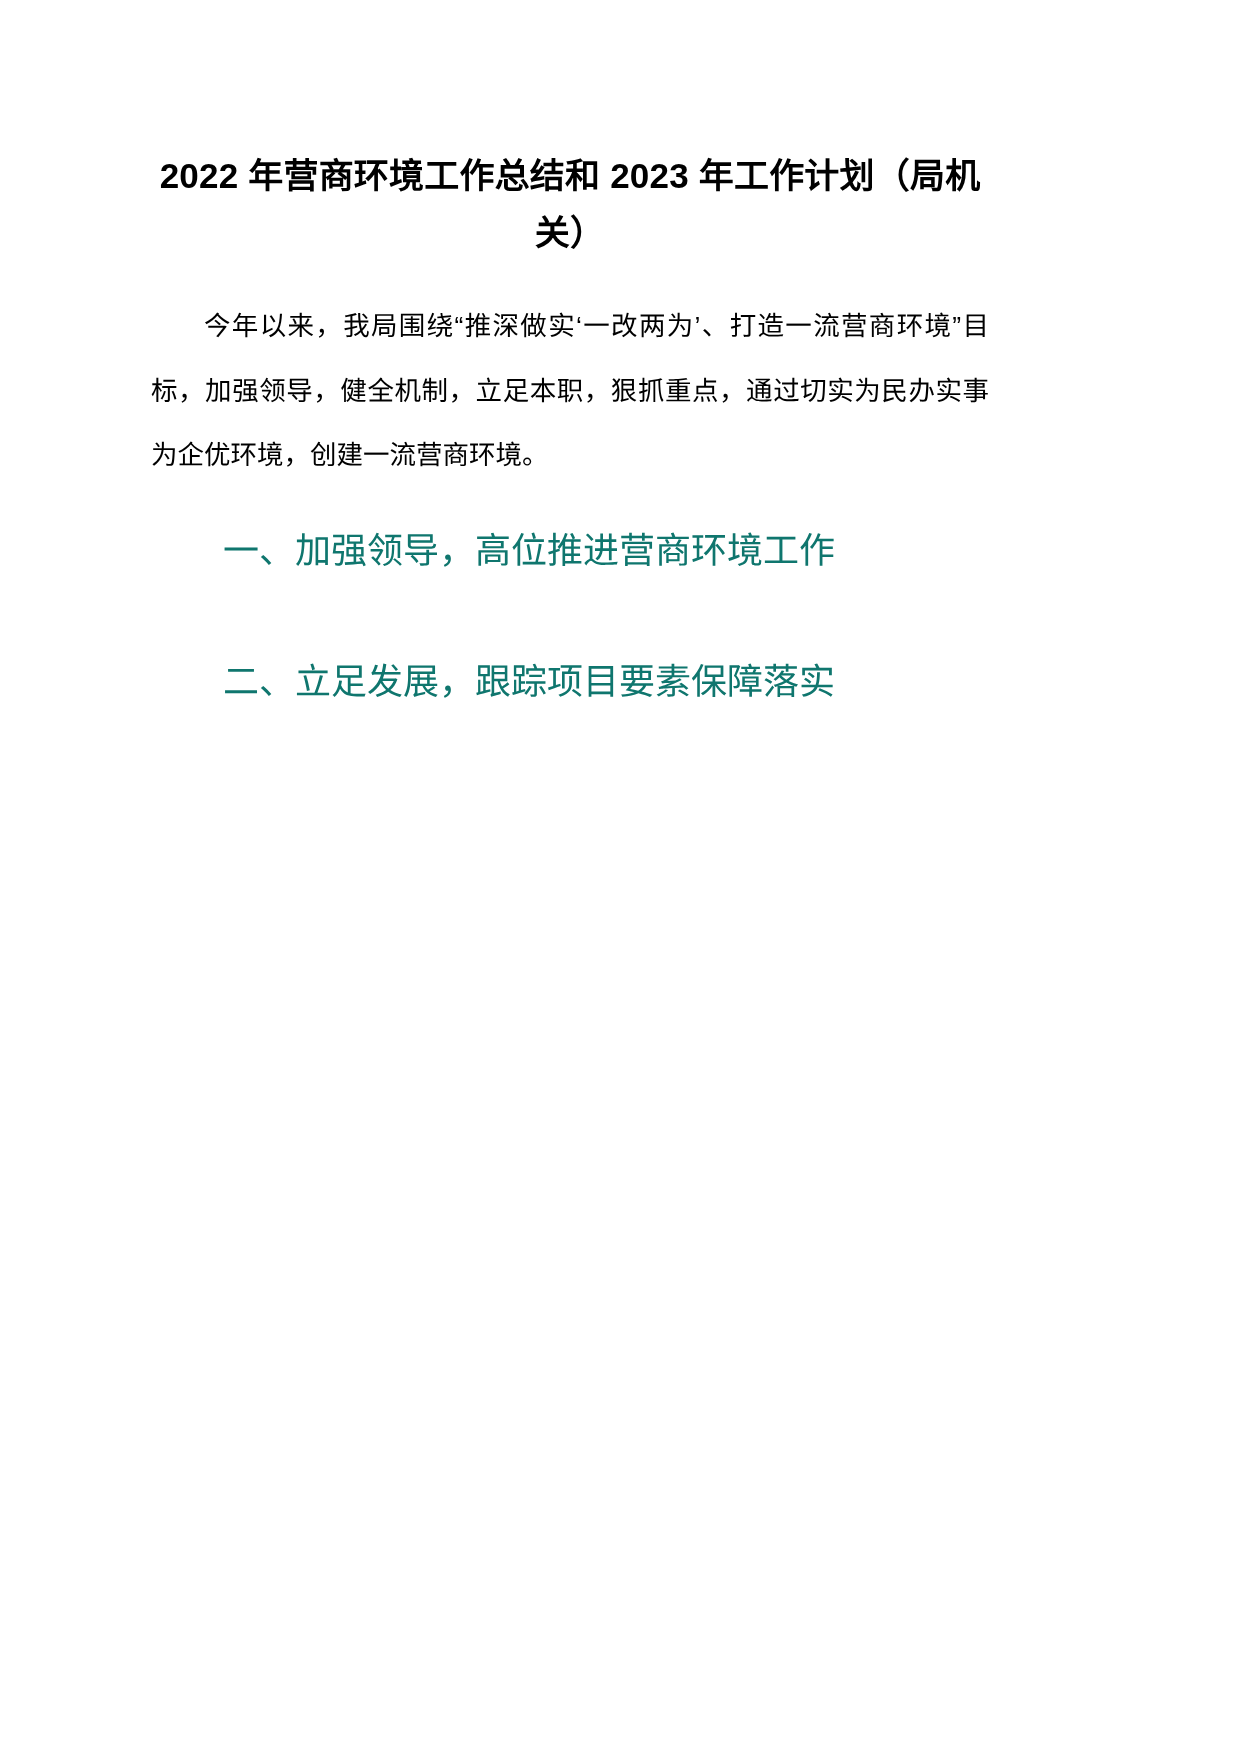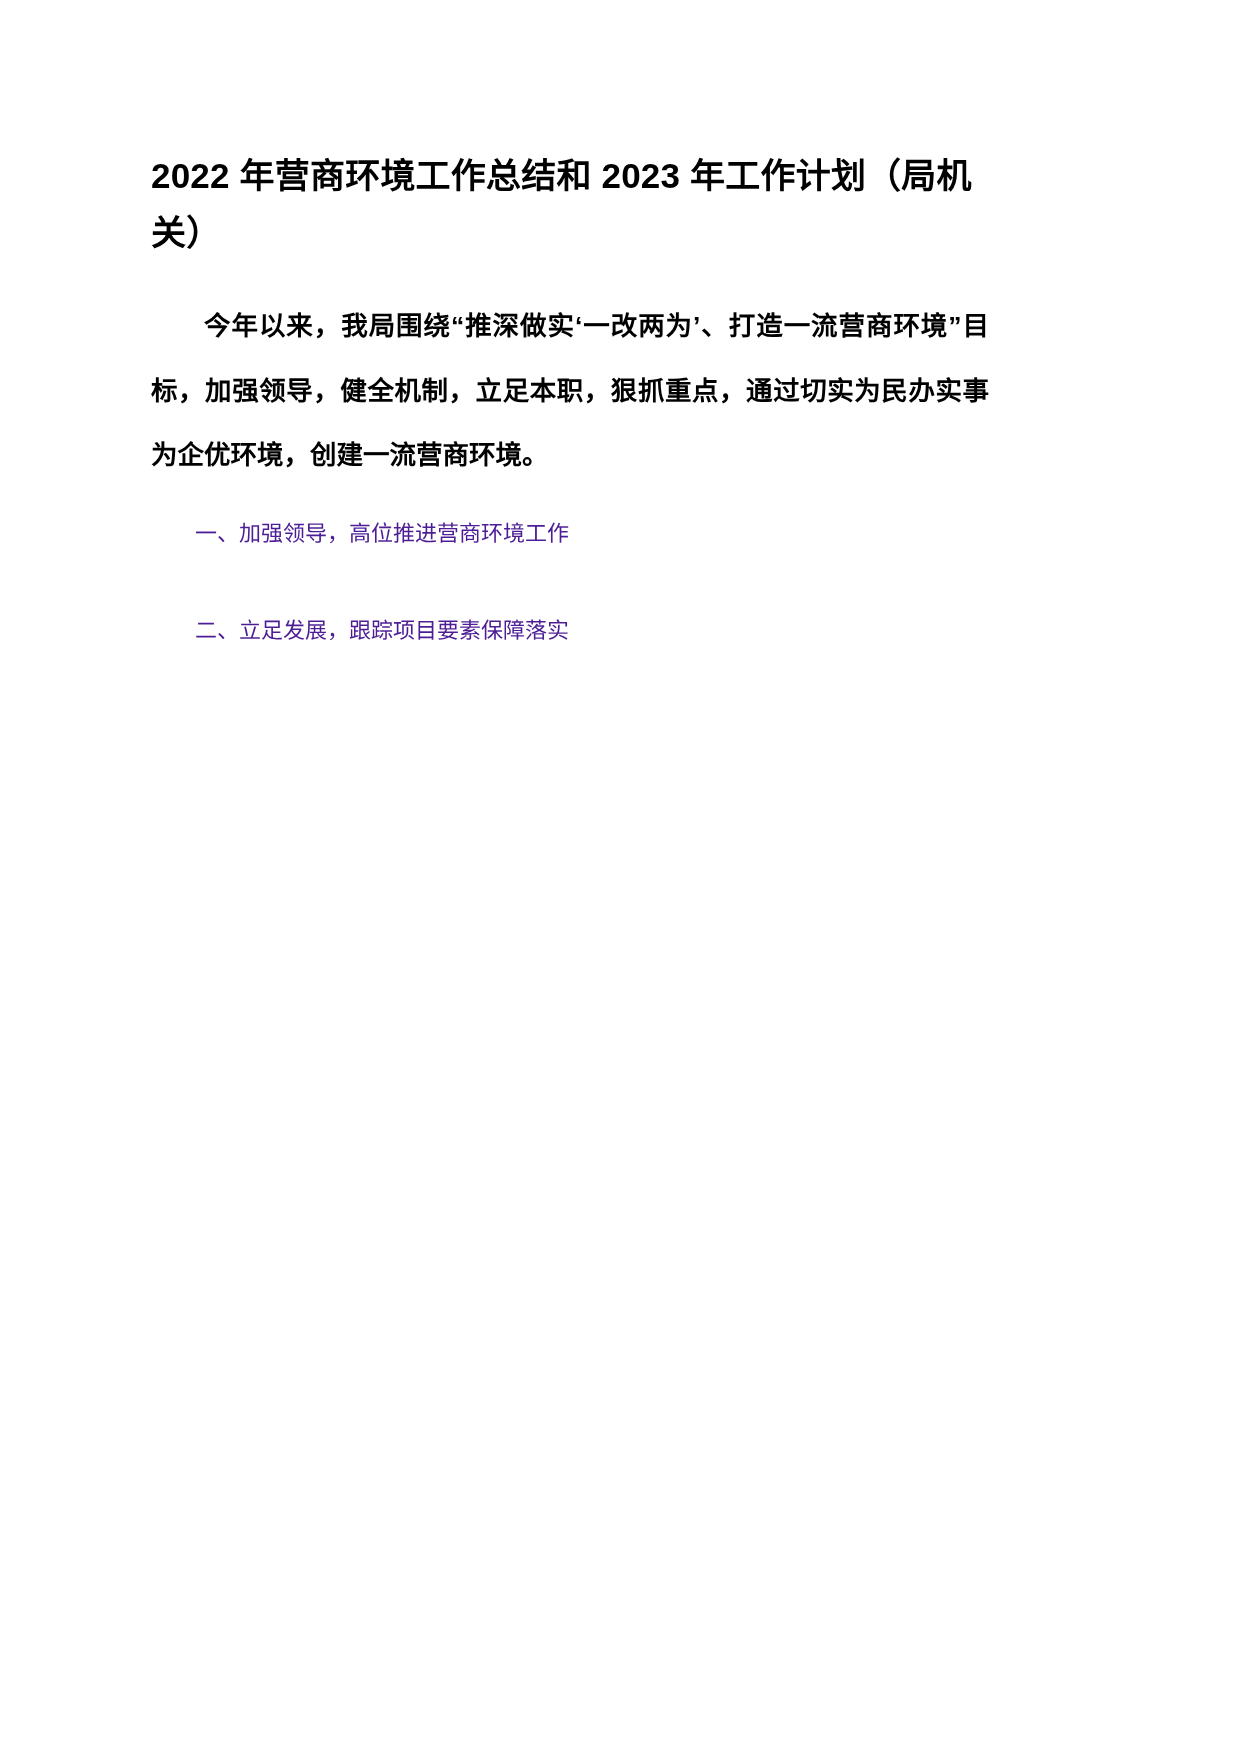--- a/index.html
+++ b/index.html
@@ -30,44 +30,45 @@
   }
 
   
   .doc-title {
     margin: 0;
     padding: 0;
     padding-top: 148px;
     font-size: 35px;
     font-weight: 700;
     line-height: 1.62;
+    text-align: center;
     letter-spacing: 0.2px;
     word-break: break-all;
     color: #000;
   }
 
   
   .para {
     margin: 0;
     font-size: 26.5px;
     line-height: 2.42;
     text-align: justify;
     text-justify: inter-ideograph;
     text-indent: 2em;
     word-break: break-all;
     color: #000;
   }
-  .para.first-para { margin-top: 33px; font-weight: bold; }
+  .para.first-para { margin-top: 33px; }
   .heading-para {
     margin: 0;
-    font-size: 22px;
+    font-size: 36px;
     line-height: 2.42;
     text-indent: 2em;
     word-break: break-all;
-    color: #4c1d95;
+    color: #0f766e;
   }
   .spacer-sm { height: 20px; }
   .spacer-md { height: 24px; }
 </style>
 </head>
 <body>
 
 <div class="page">
   <div class="page-body">
 

